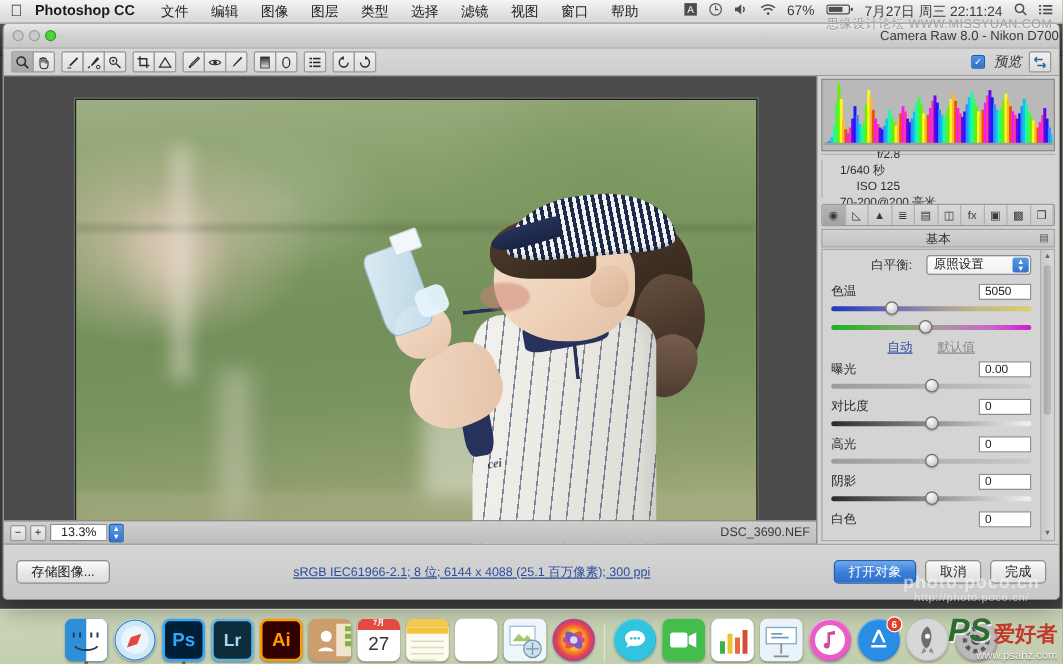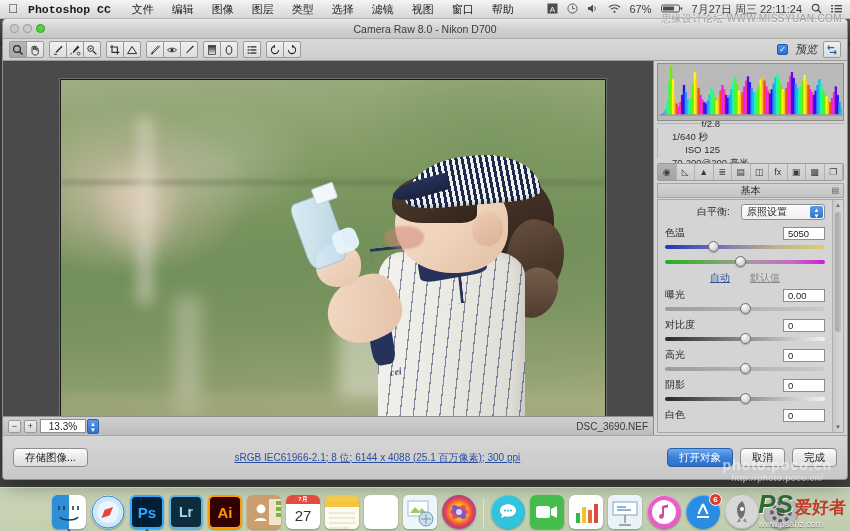--- a/index.html
+++ b/index.html
@@ -20,21 +20,21 @@
     background: linear-gradient(180deg, #f4f4f4 0%, #e3e3e3 55%, #d8d8d8 100%);
     border-bottom: 1px solid #b4b4b4;
     display: flex; align-items: center;
     font-size: 11px; color: #1a1a1a;
     z-index: 30;
   }
   #menubar .apple {
     width: 26px; text-align: center; font-size: 13px; line-height: 1;
     padding-bottom: 1px;
   }
-  #menubar .appname { font-weight: bold; padding: 0 12px 0 2px; font-size: 11.5px; font-family: Liberation Mono, monospace; }
+  #menubar .appname { font-weight: bold; padding: 0 12px 0 2px; font-size: 11.5px; }
   #menubar .mi { padding: 0 9px; }
   #menubar .spacer { flex: 1; }
   #menubar .right { display: flex; align-items: center; gap: 9px; padding-right: 8px; }
   .statusicon { display: inline-block; opacity: .85; }
 
   
   #psbg {
     position: absolute; top: 19px; left: 0; width: 850px; height: 468px;
     background: #3c3c3c;
   }
@@ -58,21 +58,21 @@
     box-shadow: 0 6px 22px rgba(0,0,0,.45);
     overflow: hidden;
     z-index: 20;
   }
   
   #crawtitle {
     height: 20px; width: 100%;
     background: linear-gradient(180deg,#e8e8e8 0%,#d2d2d2 48%,#c6c6c6 100%);
     border-bottom: 1px solid #a9a9a9;
     position: relative;
-    display: flex; align-items: center; justify-content: center;
+    display: flex; align-items: center; justify-content: flex-end;
   }
   #crawtitle .ttl { font-size: 10.5px; color: #3a3a3a; }
   .trafficwrap { position: absolute; left: 7px; top: 5px; display: flex; gap: 4px; }
   .tl { width: 9px; height: 9px; border-radius: 50%; border: 1px solid rgba(0,0,0,.22); }
   .tl.r { background: #c9c9c9; }
   .tl.y { background: #c9c9c9; }
   .tl.g { background: #4fd23c; border-color: #2fa120; }
 
   
   #crawtoolbar {
@@ -454,21 +454,21 @@
     letter-spacing: .4px; white-space: nowrap;
     text-shadow: 0 1px 0 rgba(255,255,255,.55);
   }
   #wm-mid {
     bottom: 48px; right: 18px; text-align: center;
     color: rgba(245,245,245,.62); white-space: nowrap;
   }
   #wm-mid .l1 { font-size: 14px; font-weight: bold; letter-spacing: 1px; }
   #wm-mid .l2 { font-size: 9px; letter-spacing: .5px; }
   #wm-logo {
-    right: 4px; bottom: 2px; text-align: left; white-space: nowrap;
+    right: 4px; bottom: 2px; text-align: right; white-space: nowrap;
     z-index: 70;
     padding-left: 48px;
   }
   #wm-logo .psmark {
     font-size: 26px; font-weight: bold; font-style: italic;
     color: #2e6b2e; line-height: 24px;
     text-shadow: 1px 1px 0 rgba(255,255,255,.7);
   }
   #wm-logo .cn { font-size: 17px; font-weight: bold; color: #c2392b; margin-left: 2px; }
   #wm-logo .url { font-size: 9px; color: #f2f2f2; text-shadow: 0 1px 1px rgba(0,0,0,.5); }

